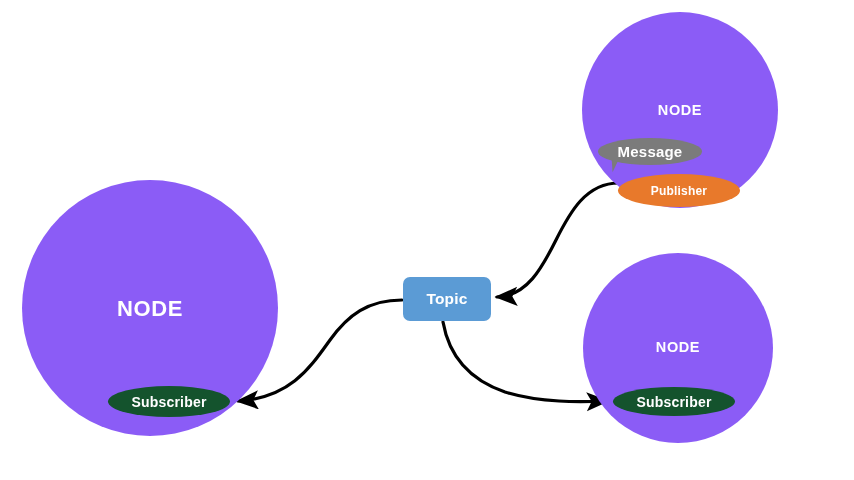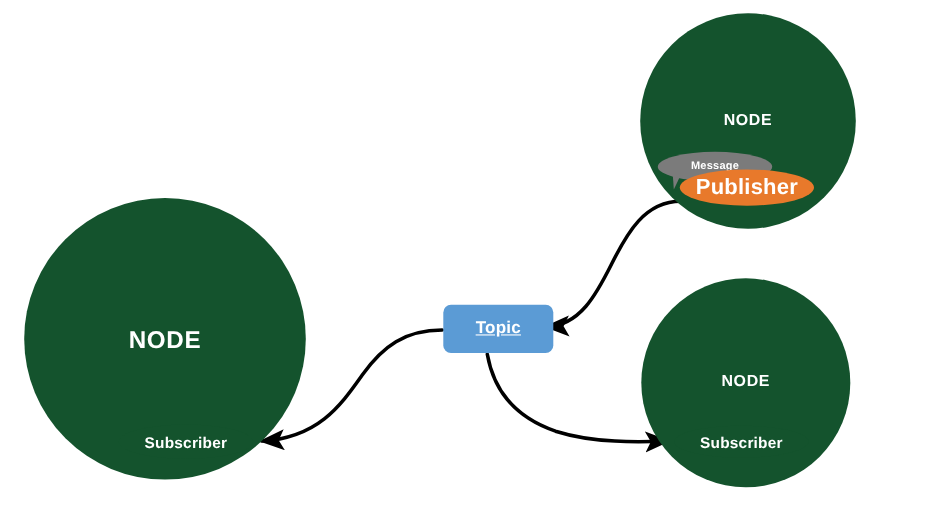--- a/index.html
+++ b/index.html
@@ -28,21 +28,21 @@
     line-height: 21px;
     color: #1a1a1a;
     letter-spacing: 0.1px;
     white-space: pre-line;
   }
 
   
   .node-circle {
     position: absolute;
     border-radius: 50%;
-    background: #14532d;
+    background: #8b5cf6;
   }
   .node-label {
     position: absolute;
     width: 100%;
     text-align: center;
     color: #ffffff;
     font-weight: bold;
     letter-spacing: 0.6px;
     pointer-events: none;
   }
@@ -74,52 +74,51 @@
     font-weight: bold;
     letter-spacing: 0.2px;
     box-sizing: border-box;
   }
   .ellipse-green  { background: #14532d; }
   .ellipse-orange { background: #e8792b; }
   .ellipse-gray   { background: #7b7b7b; }
 
   #sub-left  { left: 108px; top: 386px; width: 122px; height: 31px; font-size: 14px; }
   #sub-br    { left: 613px; top: 387px; width: 122px; height: 29px; font-size: 14px; }
-  #publisher { left: 618px; top: 154px; width: 122px; height: 33px; font-size: 20px; }
-  #message   { left: 598px; top: 138px; width: 104px; height: 27px; font-size: 10px; }
+  #publisher { left: 618px; top: 174px; width: 122px; height: 33px; font-size: 12px; }
+  #message   { left: 598px; top: 138px; width: 104px; height: 27px; font-size: 15px; }
 
   
   #message-tail {
     position: absolute;
     left: 612px;
     top: 156px;
     width: 0;
     height: 0;
     border-left: 9px solid #7b7b7b;
     border-bottom: 16px solid transparent;
     transform: rotate(-4deg);
   }
 
   
   #topic-box {
     position: absolute;
     left: 403px;
     top: 277px;
-    width: 100px;
+    width: 88px;
     height: 44px;
     border-radius: 7px;
     background: #5b9bd5;
     display: flex;
     align-items: center;
     justify-content: center;
     color: #ffffff;
     font-weight: bold;
     font-size: 15.5px;
     letter-spacing: 0.2px;
-    text-decoration: underline;
   }
 
   
   #arrows {
     position: absolute;
     left: 0;
     top: 0;
     width: 854px;
     height: 480px;
     pointer-events: none;

